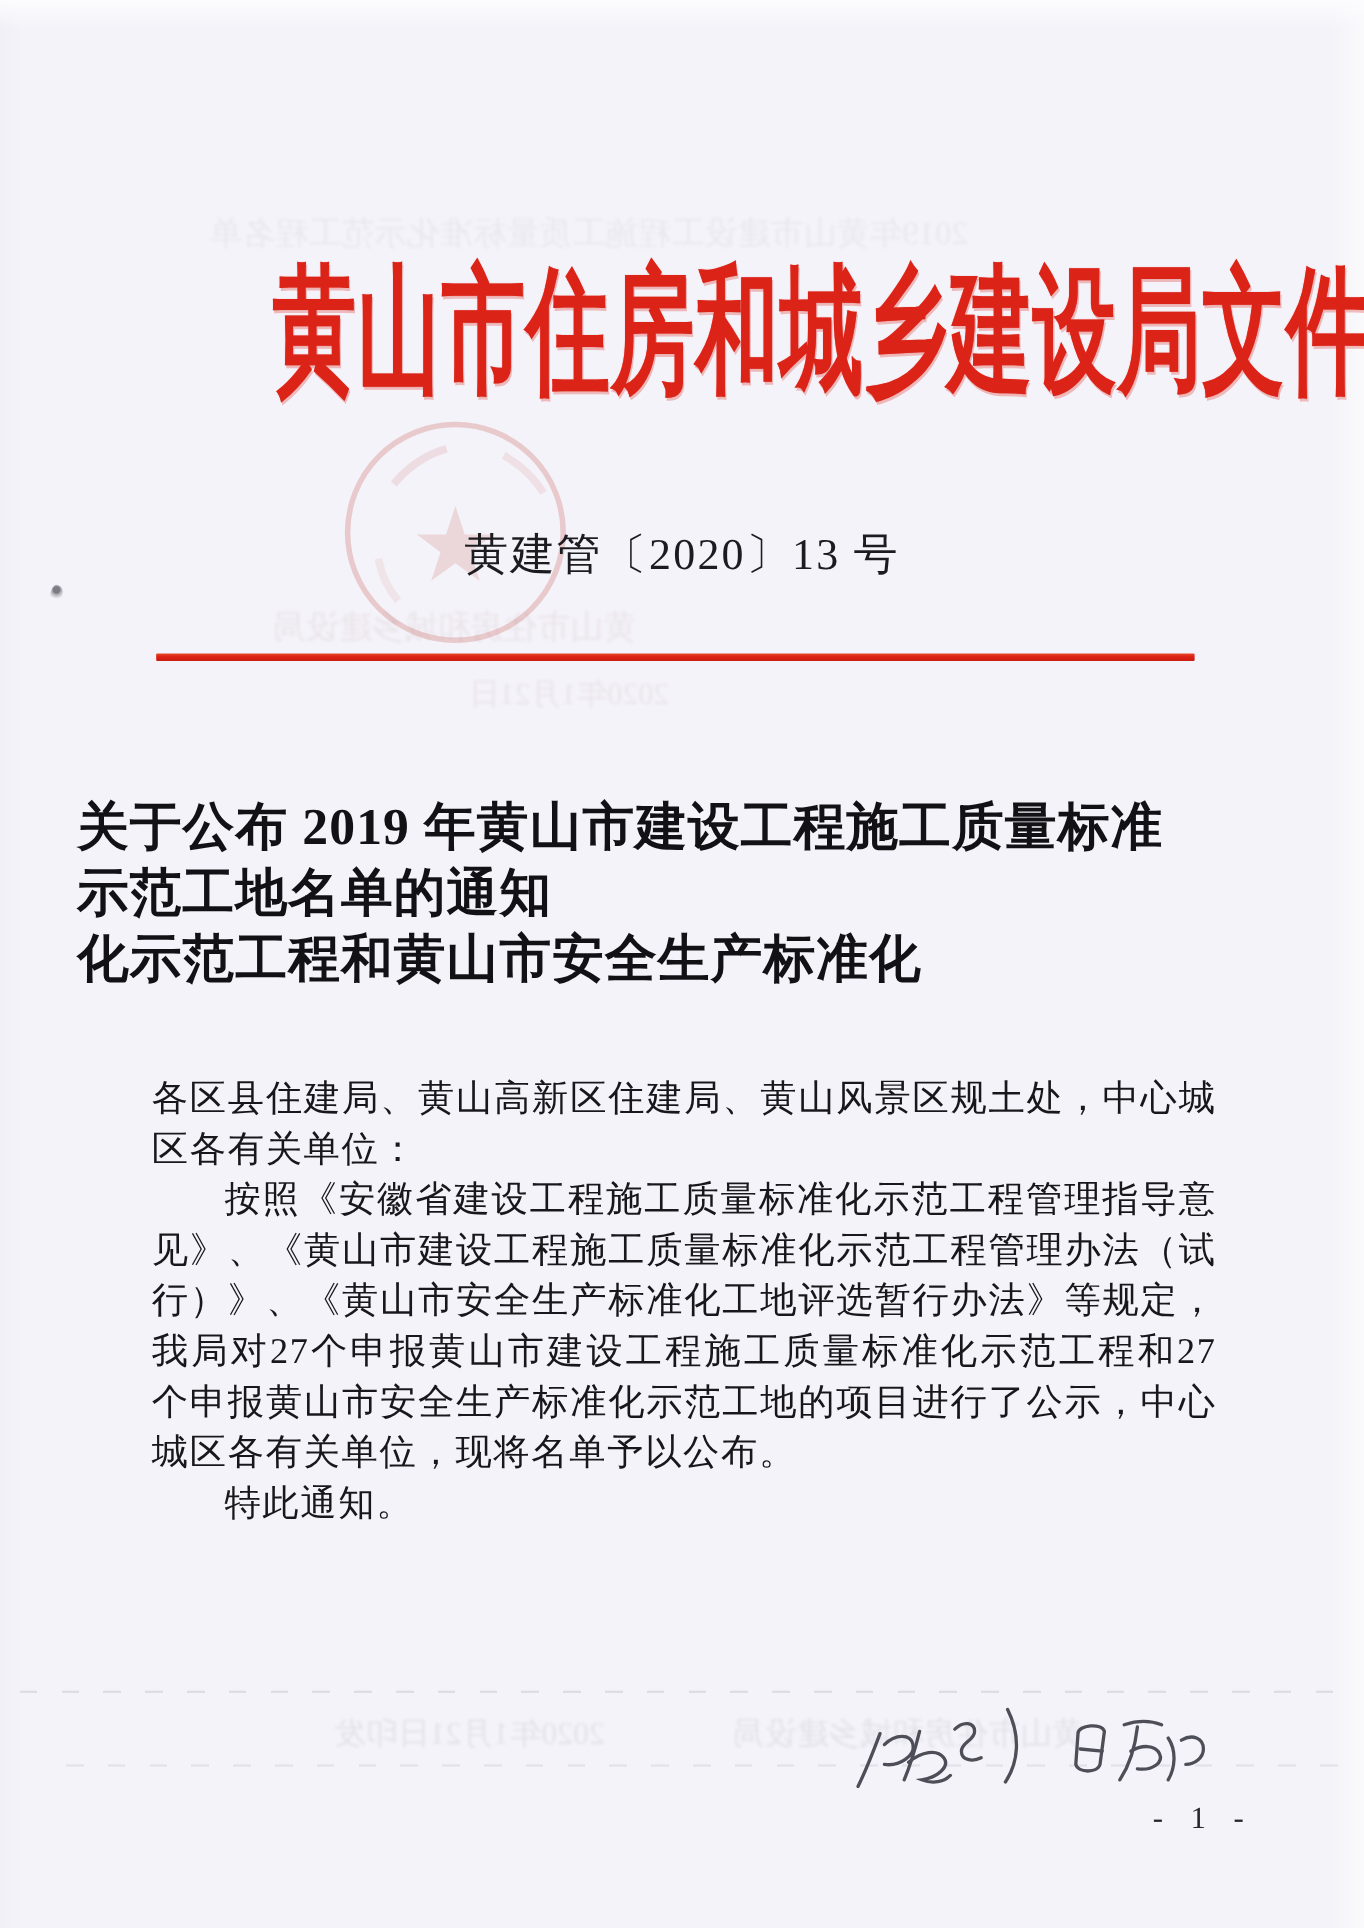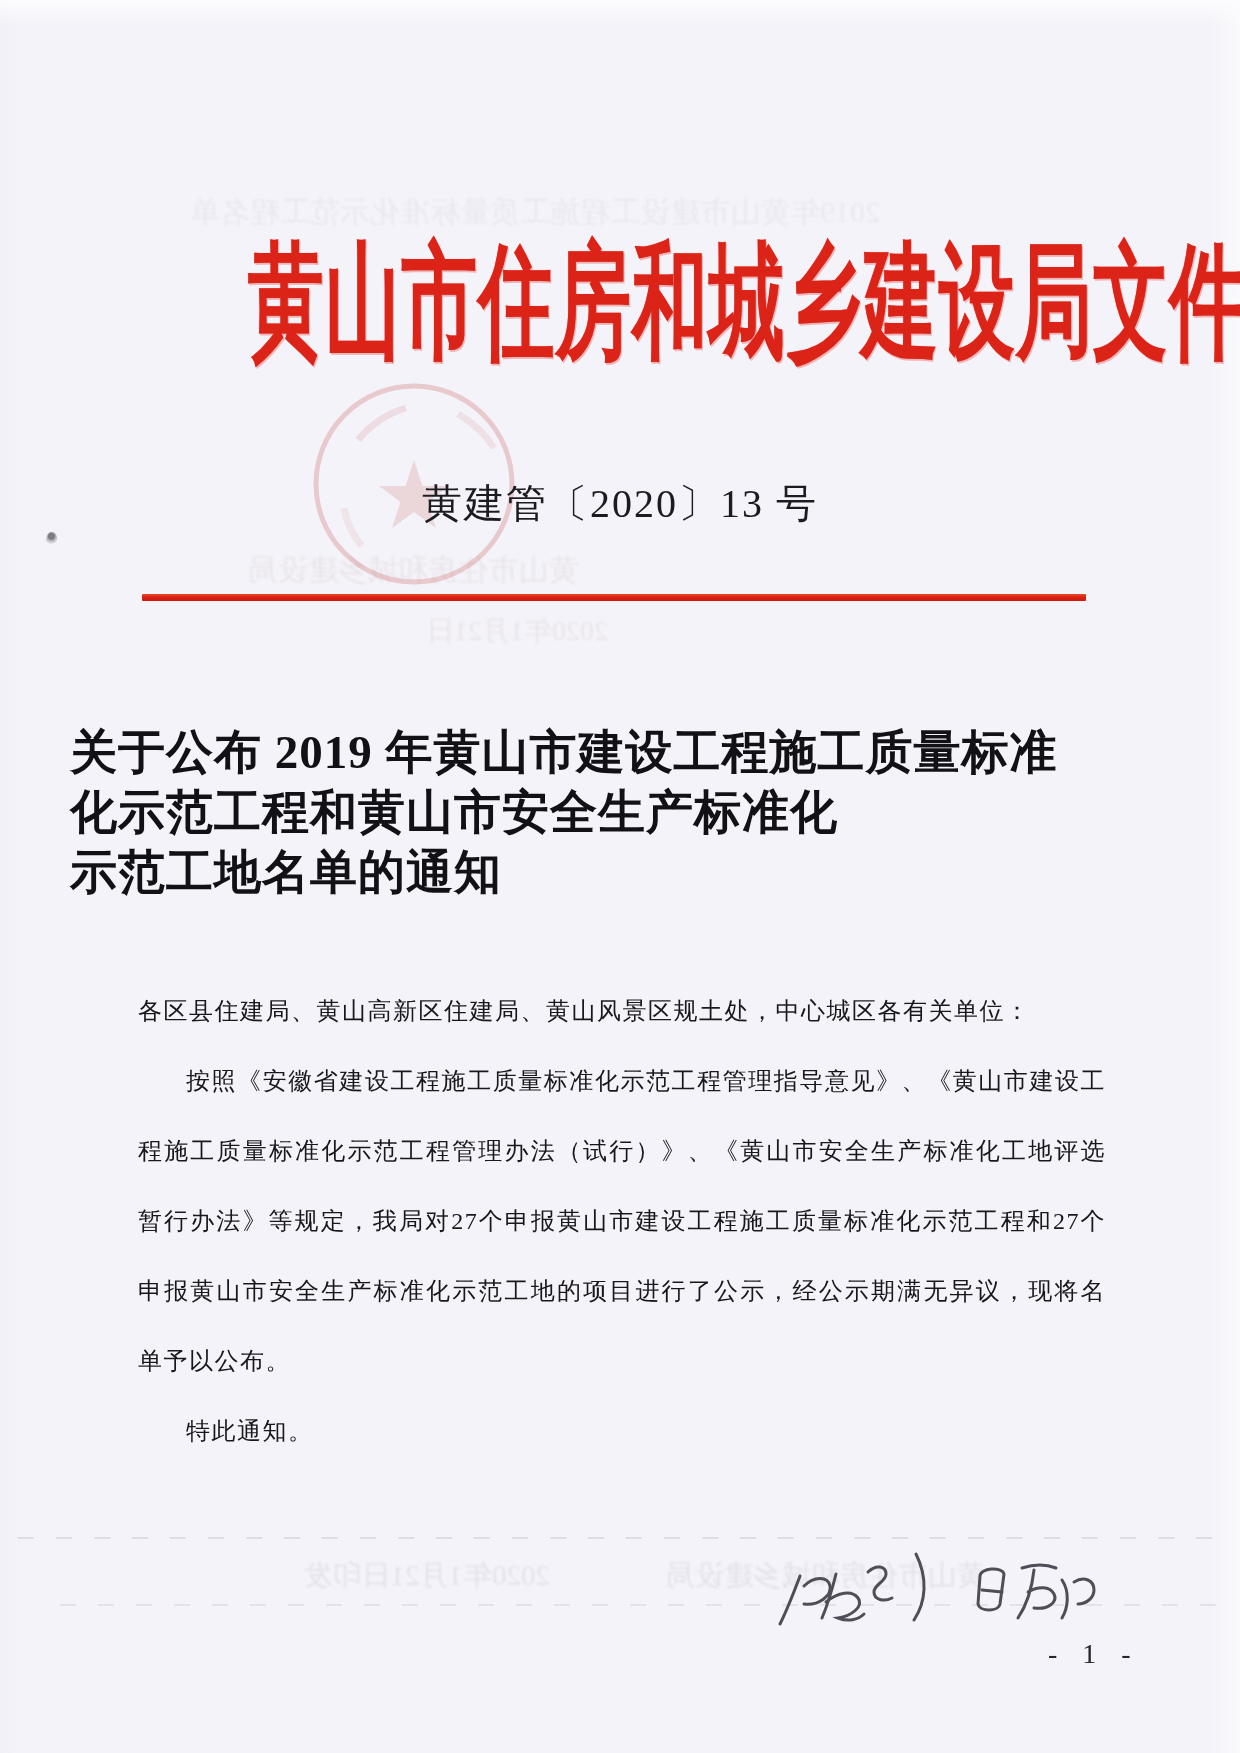--- a/index.html
+++ b/index.html
@@ -50,21 +50,21 @@
   .title{
     position:absolute;top:722px;left:70px;width:1100px;
     text-align:left;font-weight:bold;color:#111116;
     font-size:47px;line-height:60px;
     letter-spacing:1px;
   }
 
   
   .body{
     position:absolute;top:976px;left:138px;width:968px;
-    font-size:24px;line-height:70px;
+    font-size:33px;line-height:46px;
     letter-spacing:1.5px;
     text-align:justify;text-align-last:left;
     word-break:break-all;
   }
   .body p{margin:0;padding:0;}
   .body p.indent{text-indent:2em;}
 
   
   .ghost{
     position:absolute;white-space:nowrap;
@@ -125,27 +125,27 @@
 
   <div class="ghost ghost-mid-agency">黄山市住房和城乡建设局</div>
   <div class="ghost ghost-mid-date">2020年1月21日</div>
 
   <div class="doc-number">黄建管〔2020〕13 号</div>
 
   <div class="red-rule"></div>
 
   <div class="title">
     <div>关于公布 2019 年黄山市建设工程施工质量标准</div>
+    <div>示范工地名单的通知</div>
     <div>化示范工程和黄山市安全生产标准化</div>
-    <div>示范工地名单的通知</div>
   </div>
 
   <div class="body">
     <p class="salutation">各区县住建局、黄山高新区住建局、黄山风景区规土处，中心城区各有关单位：</p>
-    <p class="indent">按照《安徽省建设工程施工质量标准化示范工程管理指导意见》、《黄山市建设工程施工质量标准化示范工程管理办法（试行）》、《黄山市安全生产标准化工地评选暂行办法》等规定，我局对27个申报黄山市建设工程施工质量标准化示范工程和27个申报黄山市安全生产标准化示范工地的项目进行了公示，经公示期满无异议，现将名单予以公布。</p>
+    <p class="indent">按照《安徽省建设工程施工质量标准化示范工程管理指导意见》、《黄山市建设工程施工质量标准化示范工程管理办法（试行）》、《黄山市安全生产标准化工地评选暂行办法》等规定，我局对27个申报黄山市建设工程施工质量标准化示范工程和27个申报黄山市安全生产标准化示范工地的项目进行了公示，中心城区各有关单位，现将名单予以公布。</p>
     <p class="indent">特此通知。</p>
   </div>
 
   <div class="crease crease-1"></div>
   <div class="crease crease-2"></div>
 
   <div class="ghost ghost-bottom">黄山市住房和城乡建设局　　　　2020年1月21日印发</div>
 
   <svg class="handwriting" viewBox="0 0 340 110" aria-hidden="true" fill="none" stroke="#4e4e58" stroke-width="3" stroke-linecap="round">
     <path d="M30,36 C24,52 18,68 10,84"></path>

